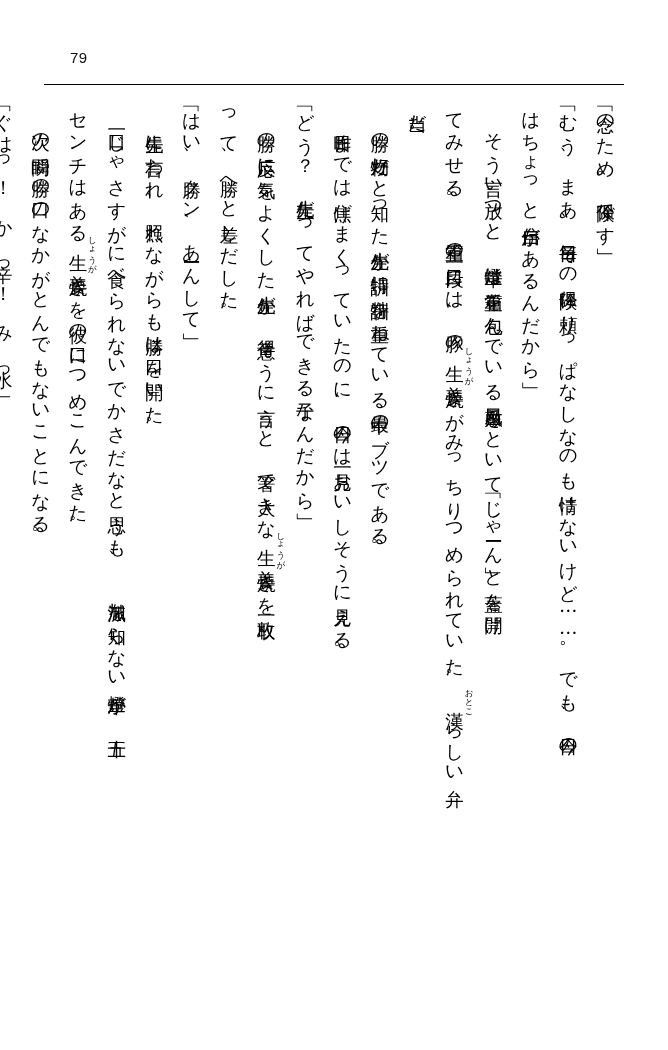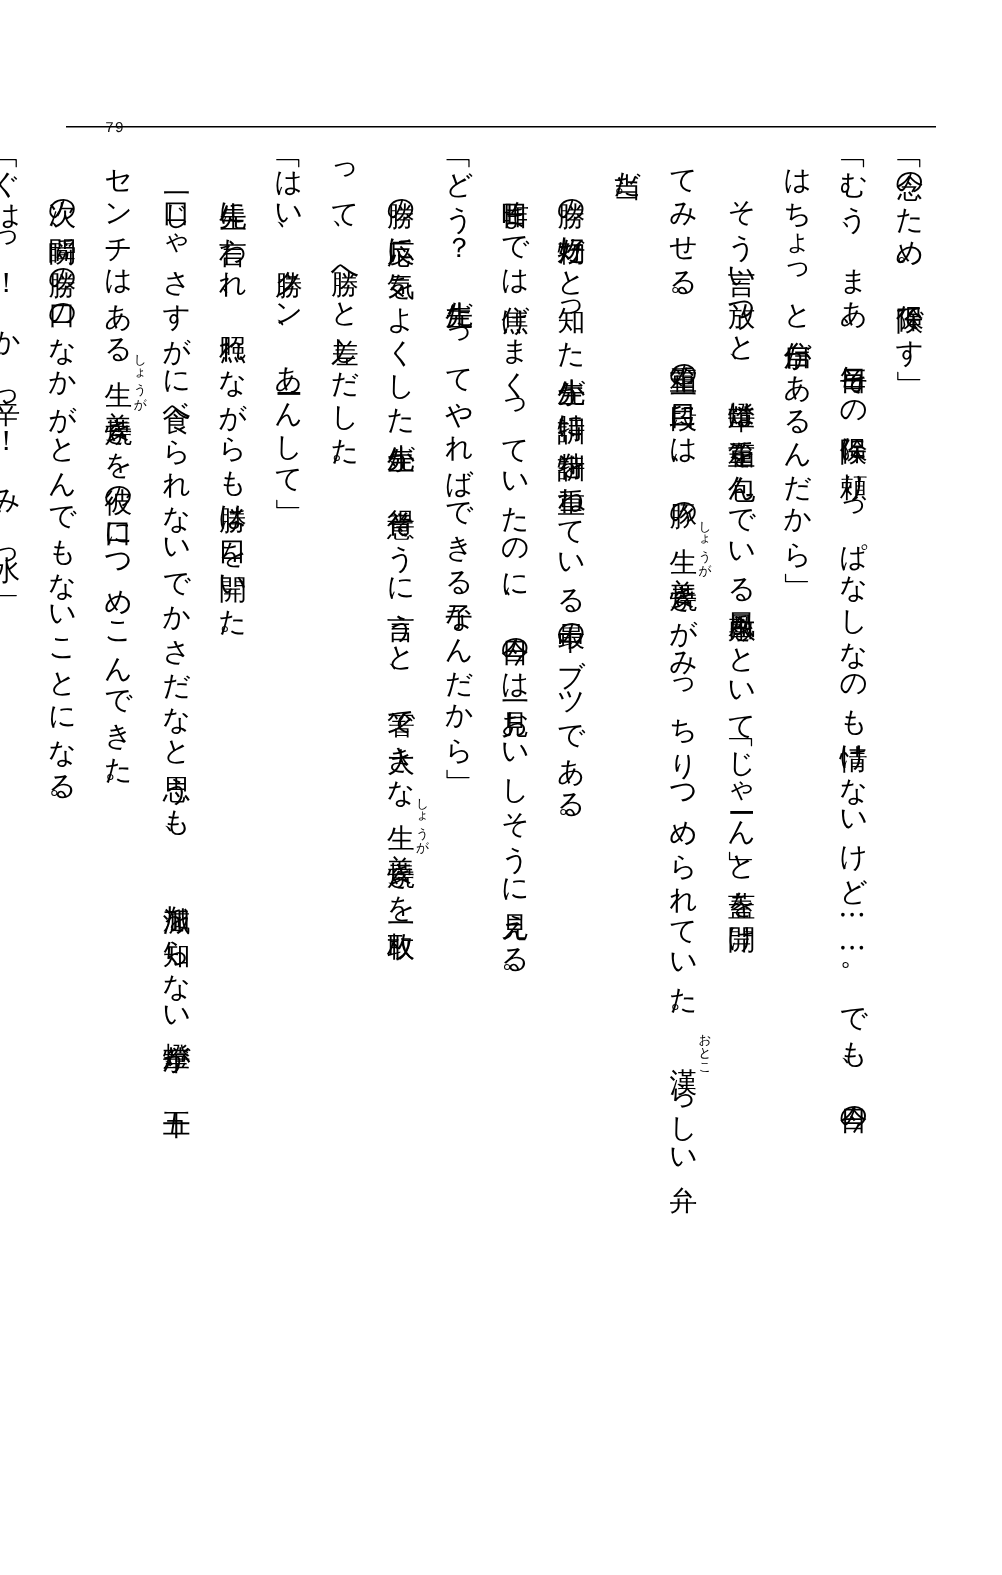--- a/index.html
+++ b/index.html
@@ -33,25 +33,24 @@
     top: 84px;
     width: 580px;
     height: 1px;
     background: #000;
   }
 
   .folio {
     position: absolute;
     left: 70px;
     top: 49px;
-    font-size: 10px;
+    font-size: 15px;
     letter-spacing: 0.5px;
-    font-family: Liberation Mono, monospace;
+    font-family: Liberation Sans, sans-serif;
     color: #111;
-    margin-top: 32px;
   }
 
   
   .textblock {
     position: absolute;
     top: 100px;
     right: 44px;
     width: 580px;
     height: 910px;
     writing-mode: vertical-rl;

